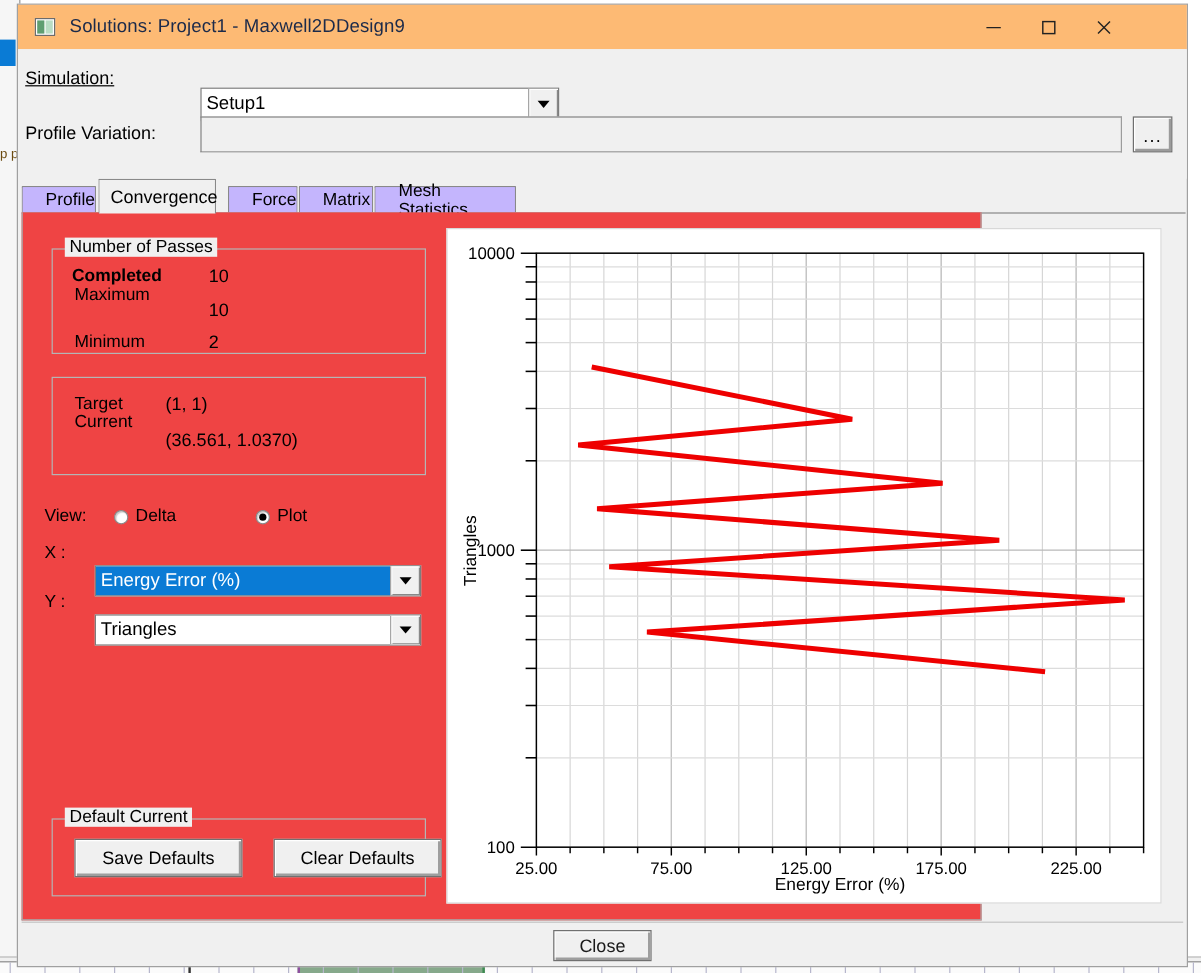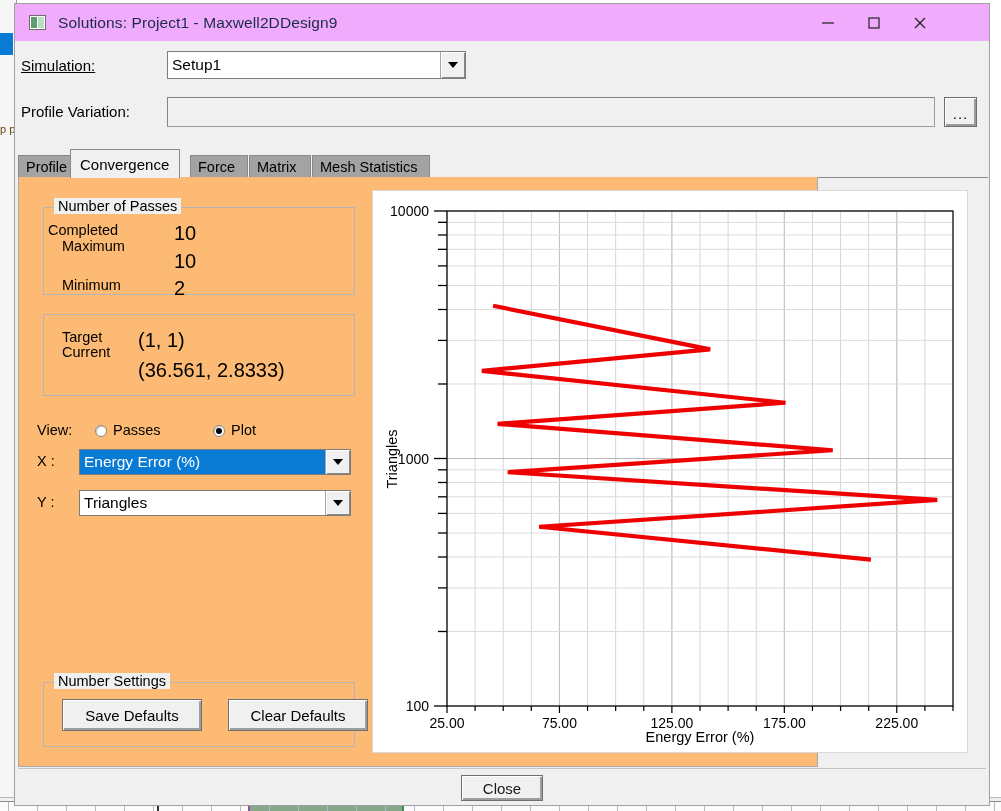--- a/index.html
+++ b/index.html
@@ -22,77 +22,77 @@
   .ruler-tick{position:absolute;top:0;width:1px;height:9px;background:#b6b6cc;}
   #bg-green{position:absolute;left:248px;bottom:0;height:9px;width:152px;background:#86a98b;
      border-left:2px solid #8d4f9e;border-right:2px solid #3d8b52;}
   #bg-darktick{position:absolute;left:157px;bottom:0;height:9px;width:2px;background:#333;}
 
   
   #dialog{
     position:absolute;left:14px;top:3px;width:976px;height:803px;
     background:#f0f0f0;border:1px solid #a0a0a0;box-sizing:border-box;
   }
-  #titlebar{height:37px;background:#f0abfc;display:flex;align-items:center;position:relative;text-align:right;}
+  #titlebar{height:37px;background:#fdba74;display:flex;align-items:center;position:relative;text-align:right;}
   #app-icon{width:17px;height:15px;margin-left:14px;border:1px solid #6c6c6c;background:#ffffff;
      position:relative;box-sizing:border-box;}
   #app-icon:before{content:"";position:absolute;left:1px;top:1px;width:6px;height:11px;background:#5f9e71;}
   #app-icon:after{content:"";position:absolute;left:8px;top:1px;width:6px;height:11px;background:#b9ddc4;}
   #title-text{margin-left:12px;font-size:15.5px;color:#1b2a4a;letter-spacing:.1px;}
   .wbtn{width:46px;height:37px;display:flex;align-items:center;justify-content:center;
         position:absolute;top:0;background:transparent;}
   #btn-min{right:138px;}#btn-max{right:92px;}#btn-close{right:46px;}
   .wbtn svg{display:block;}
 
   
   #form-area{position:relative;height:108px;background:#f0f0f0;}
   .flabel{position:absolute;font-size:15px;color:#000;}
   #lbl-sim{left:6px;top:16px;text-decoration:underline;}
   #lbl-dv{left:6px;top:62px;}
 
-  .combo{position:absolute;background:#fff;border:1px solid #7d7d7d;box-sizing:border-box;display:flex;}
+  .combo{position:absolute;background:#fff;border:1px solid #7d7d7d;box-sizing:border-box;display:flex;margin-top:22px;}
   .combo .txt{flex:1;font-size:15.5px;padding:2px 4px;color:#000;overflow:hidden;white-space:nowrap;
      display:flex;align-items:center;}
   .combo .arrowbox{width:24px;border-left:1px solid #a6a6a6;background:#f0f0f0;
      display:flex;align-items:center;justify-content:center;
      box-shadow:inset 1px 1px 0 #fff, inset -1px -1px 0 #888;}
   .caret{width:0;height:0;border-left:5px solid transparent;border-right:5px solid transparent;
      border-top:6px solid #000;}
   #cmb-sim{left:152px;top:10px;width:299px;height:28px;}
   #txt-dv{position:absolute;left:152px;top:56px;width:768px;height:30px;background:#f0f0f0;
      border:1px solid #9c9c9c;border-top-color:#848484;border-left-color:#848484;box-sizing:border-box;}
   #btn-dots{position:absolute;left:929px;top:56px;width:33px;height:30px;background:#f0f0f0;
      border:1px solid #6f6f6f;box-sizing:border-box;
      box-shadow:inset 1px 1px 0 #fff, inset -2px -2px 0 #9b9b9b;
      display:flex;align-items:flex-end;justify-content:center;font-size:15px;line-height:12px;
      padding-bottom:6px;letter-spacing:1px;}
 
   
   #tabstrip{position:relative;height:28px;margin-left:3px;}
-  .tab{position:absolute;top:6px;height:22px;background:#a3a3a3;border:1px solid #898989;
+  .tab{position:absolute;top:6px;height:22px;background:#c4b5fd;border:1px solid #898989;
      border-bottom:none;box-sizing:border-box;font-size:14.5px;color:#000;
-     display:flex;align-items:center;padding:0 7px;border-radius:1px 1px 0 0;}
+     display:flex;align-items:center;padding:0 19px;border-radius:1px 1px 0 0;}
   .tab.active{top:0;height:29px;background:#f0f0f0;border-color:#898989;z-index:5;
      font-size:15px;padding:0 9px;}
   #tab-line{position:absolute;left:0;top:28px;width:970px;height:1px;background:#898989;}
 
   
-  #panel{position:absolute;left:3px;top:173px;width:800px;height:590px;background:#fdba74;
+  #panel{position:absolute;left:3px;top:173px;width:800px;height:590px;background:#ef4444;
      border:1px solid #a8a8a8;border-top:none;box-sizing:border-box;}
 
   
   .group{position:absolute;border:1px solid #b5b5b5;box-sizing:border-box;}
   .group>.glegend{position:absolute;top:-10px;left:10px;background:#f0f0f0;padding:0 4px;
      font-size:14.5px;color:#000;white-space:nowrap;}
   #grp-passes{left:24px;top:30px;width:312px;height:88px;}
   #grp-energy{left:24px;top:137px;width:312px;height:82px;}
   #grp-defaults{left:24px;top:505px;width:312px;height:65px;}
 
   .row{position:absolute;font-size:14.5px;color:#000;white-space:nowrap;}
-  .rowval{position:absolute;font-size:20px;color:#000;}
+  .rowval{position:absolute;font-size:15px;color:#000;}
 
   
   #view-row{position:absolute;left:18px;top:245px;font-size:14.5px;color:#000;}
   .radio{position:absolute;width:12px;height:12px;border-radius:50%;border:1px solid #8a8a8a;
      background:#fff;box-sizing:border-box;box-shadow:inset 1px 1px 1px #c9c9c9;}
   .radio.on:after{content:"";position:absolute;left:2px;top:2px;width:6px;height:6px;border-radius:50%;background:#000;}
 
   .xylabel{position:absolute;font-size:14.5px;color:#000;}
   #cmb-x{left:60px;top:272px;width:272px;height:26px;border:1px solid #7d7d7d;}
   #cmb-x .txt{background:#0a7bd5;color:#fff;}
@@ -197,72 +197,72 @@
       </div>
     </div>
 
     <div class="flabel" id="lbl-dv">Profile Variation:</div>
     <div id="txt-dv"></div>
     <div id="btn-dots">...</div>
   </div>
 
   <div id="tabstrip">
     <div class="tab" style="left:0px;width:62px;">Profile</div>
-    <div class="tab active" style="left:52px;width:110px;">Convergence</div>
+    <div class="tab active" style="left:64px;width:98px;">Convergence</div>
     <div class="tab" style="left:172px;width:58px;">Force</div>
     <div class="tab" style="left:231px;width:62px;">Matrix</div>
     <div class="tab" style="left:294px;width:118px;">Mesh Statistics</div>
     <div id="tab-line"></div>
   </div>
 
   <div id="panel">
 
     <div class="group" id="grp-passes">
       <div class="glegend">Number of Passes</div>
-      <div class="row" style="left:4px;top:14px;">Completed</div>
+      <div class="row" style="left:16px;top:14px;font-weight:bold;">Completed</div>
       <div class="rowval" style="left:130px;top:14px;">10</div>
       <div class="row" style="left:18px;top:30px;">Maximum</div>
       <div class="rowval" style="left:130px;top:42px;">10</div>
       <div class="row" style="left:18px;top:69px;">Minimum</div>
       <div class="rowval" style="left:130px;top:69px;">2</div>
     </div>
 
     <div class="group" id="grp-energy">
       <div class="row" style="left:18px;top:14px;">Target</div>
       <div class="rowval" style="left:94px;top:14px;">(1, 1)</div>
       <div class="row" style="left:18px;top:29px;">Current</div>
-      <div class="rowval" style="left:94px;top:44px;">(36.561, 2.8333)</div>
+      <div class="rowval" style="left:94px;top:44px;">(36.561, 1.0370)</div>
     </div>
 
     <div id="view-row">
       <span>View:</span>
     </div>
     <div class="radio" style="left:76px;top:248px;"></div>
-    <div class="xylabel" style="left:94px;top:245px;">Passes</div>
+    <div class="xylabel" style="left:94px;top:245px;">Delta</div>
     <div class="radio on" style="left:194px;top:248px;"></div>
     <div class="xylabel" style="left:212px;top:245px;">Plot</div>
 
     <div class="xylabel" style="left:18px;top:276px;">X :</div>
     <div class="combo" id="cmb-x">
       <div class="txt">Energy Error (%)</div>
       <div class="arrowbox">
         <span class="caret"></span>
       </div>
     </div>
 
     <div class="xylabel" style="left:18px;top:317px;">Y :</div>
     <div class="combo" id="cmb-y">
       <div class="txt">Triangles</div>
       <div class="arrowbox">
         <span class="caret"></span>
       </div>
     </div>
 
     <div class="group" id="grp-defaults">
-      <div class="glegend">Number Settings</div>
+      <div class="glegend">Default Current</div>
       <div class="pbtn" id="btn-clear-def">Clear Defaults</div>
       <div class="pbtn" id="btn-save-def">Save Defaults</div>
     </div>
 
     <div id="plotbox">
       <svg id="plotsvg" width="594" height="561" viewBox="0 0 594 561">
         <g id="grid-layer">
             <line x1="74" y1="20" x2="74" y2="515" stroke="#d6d6d6" stroke-width="1"></line>
             <line x1="102.11111111111111" y1="20" x2="102.11111111111111" y2="515" stroke="#d6d6d6" stroke-width="1"></line>
             <line x1="130.22222222222223" y1="20" x2="130.22222222222223" y2="515" stroke="#d6d6d6" stroke-width="1"></line>

